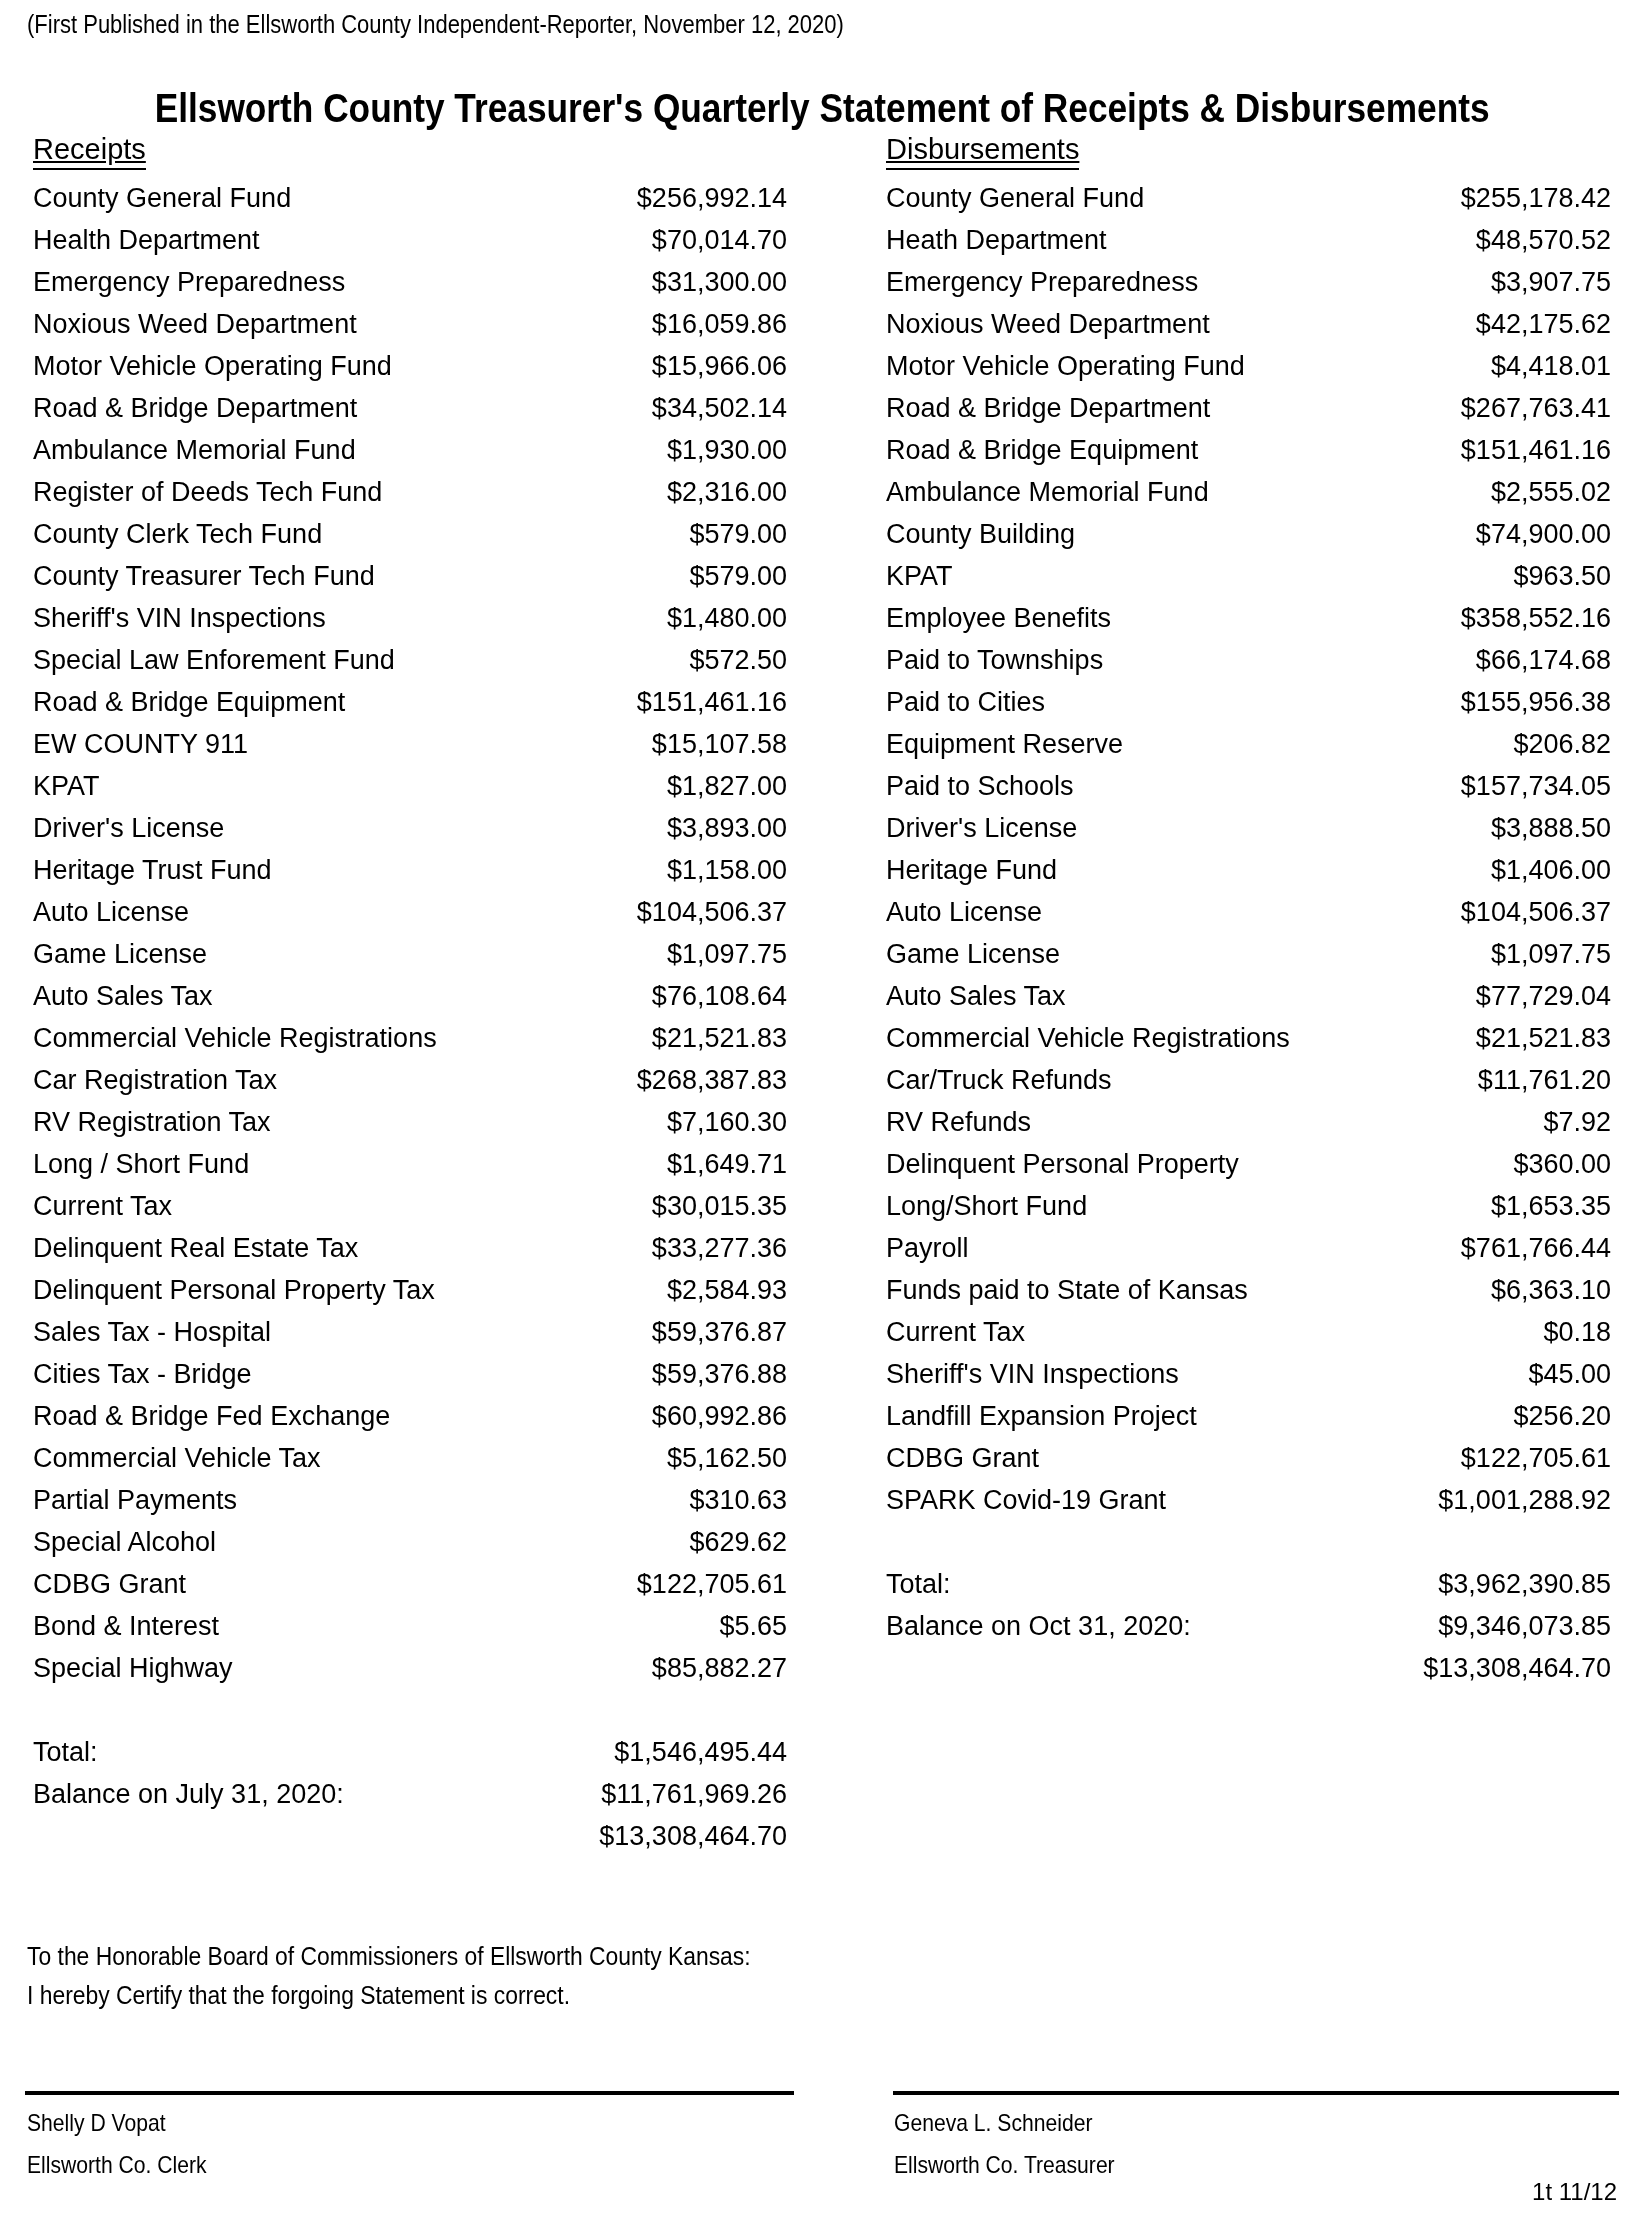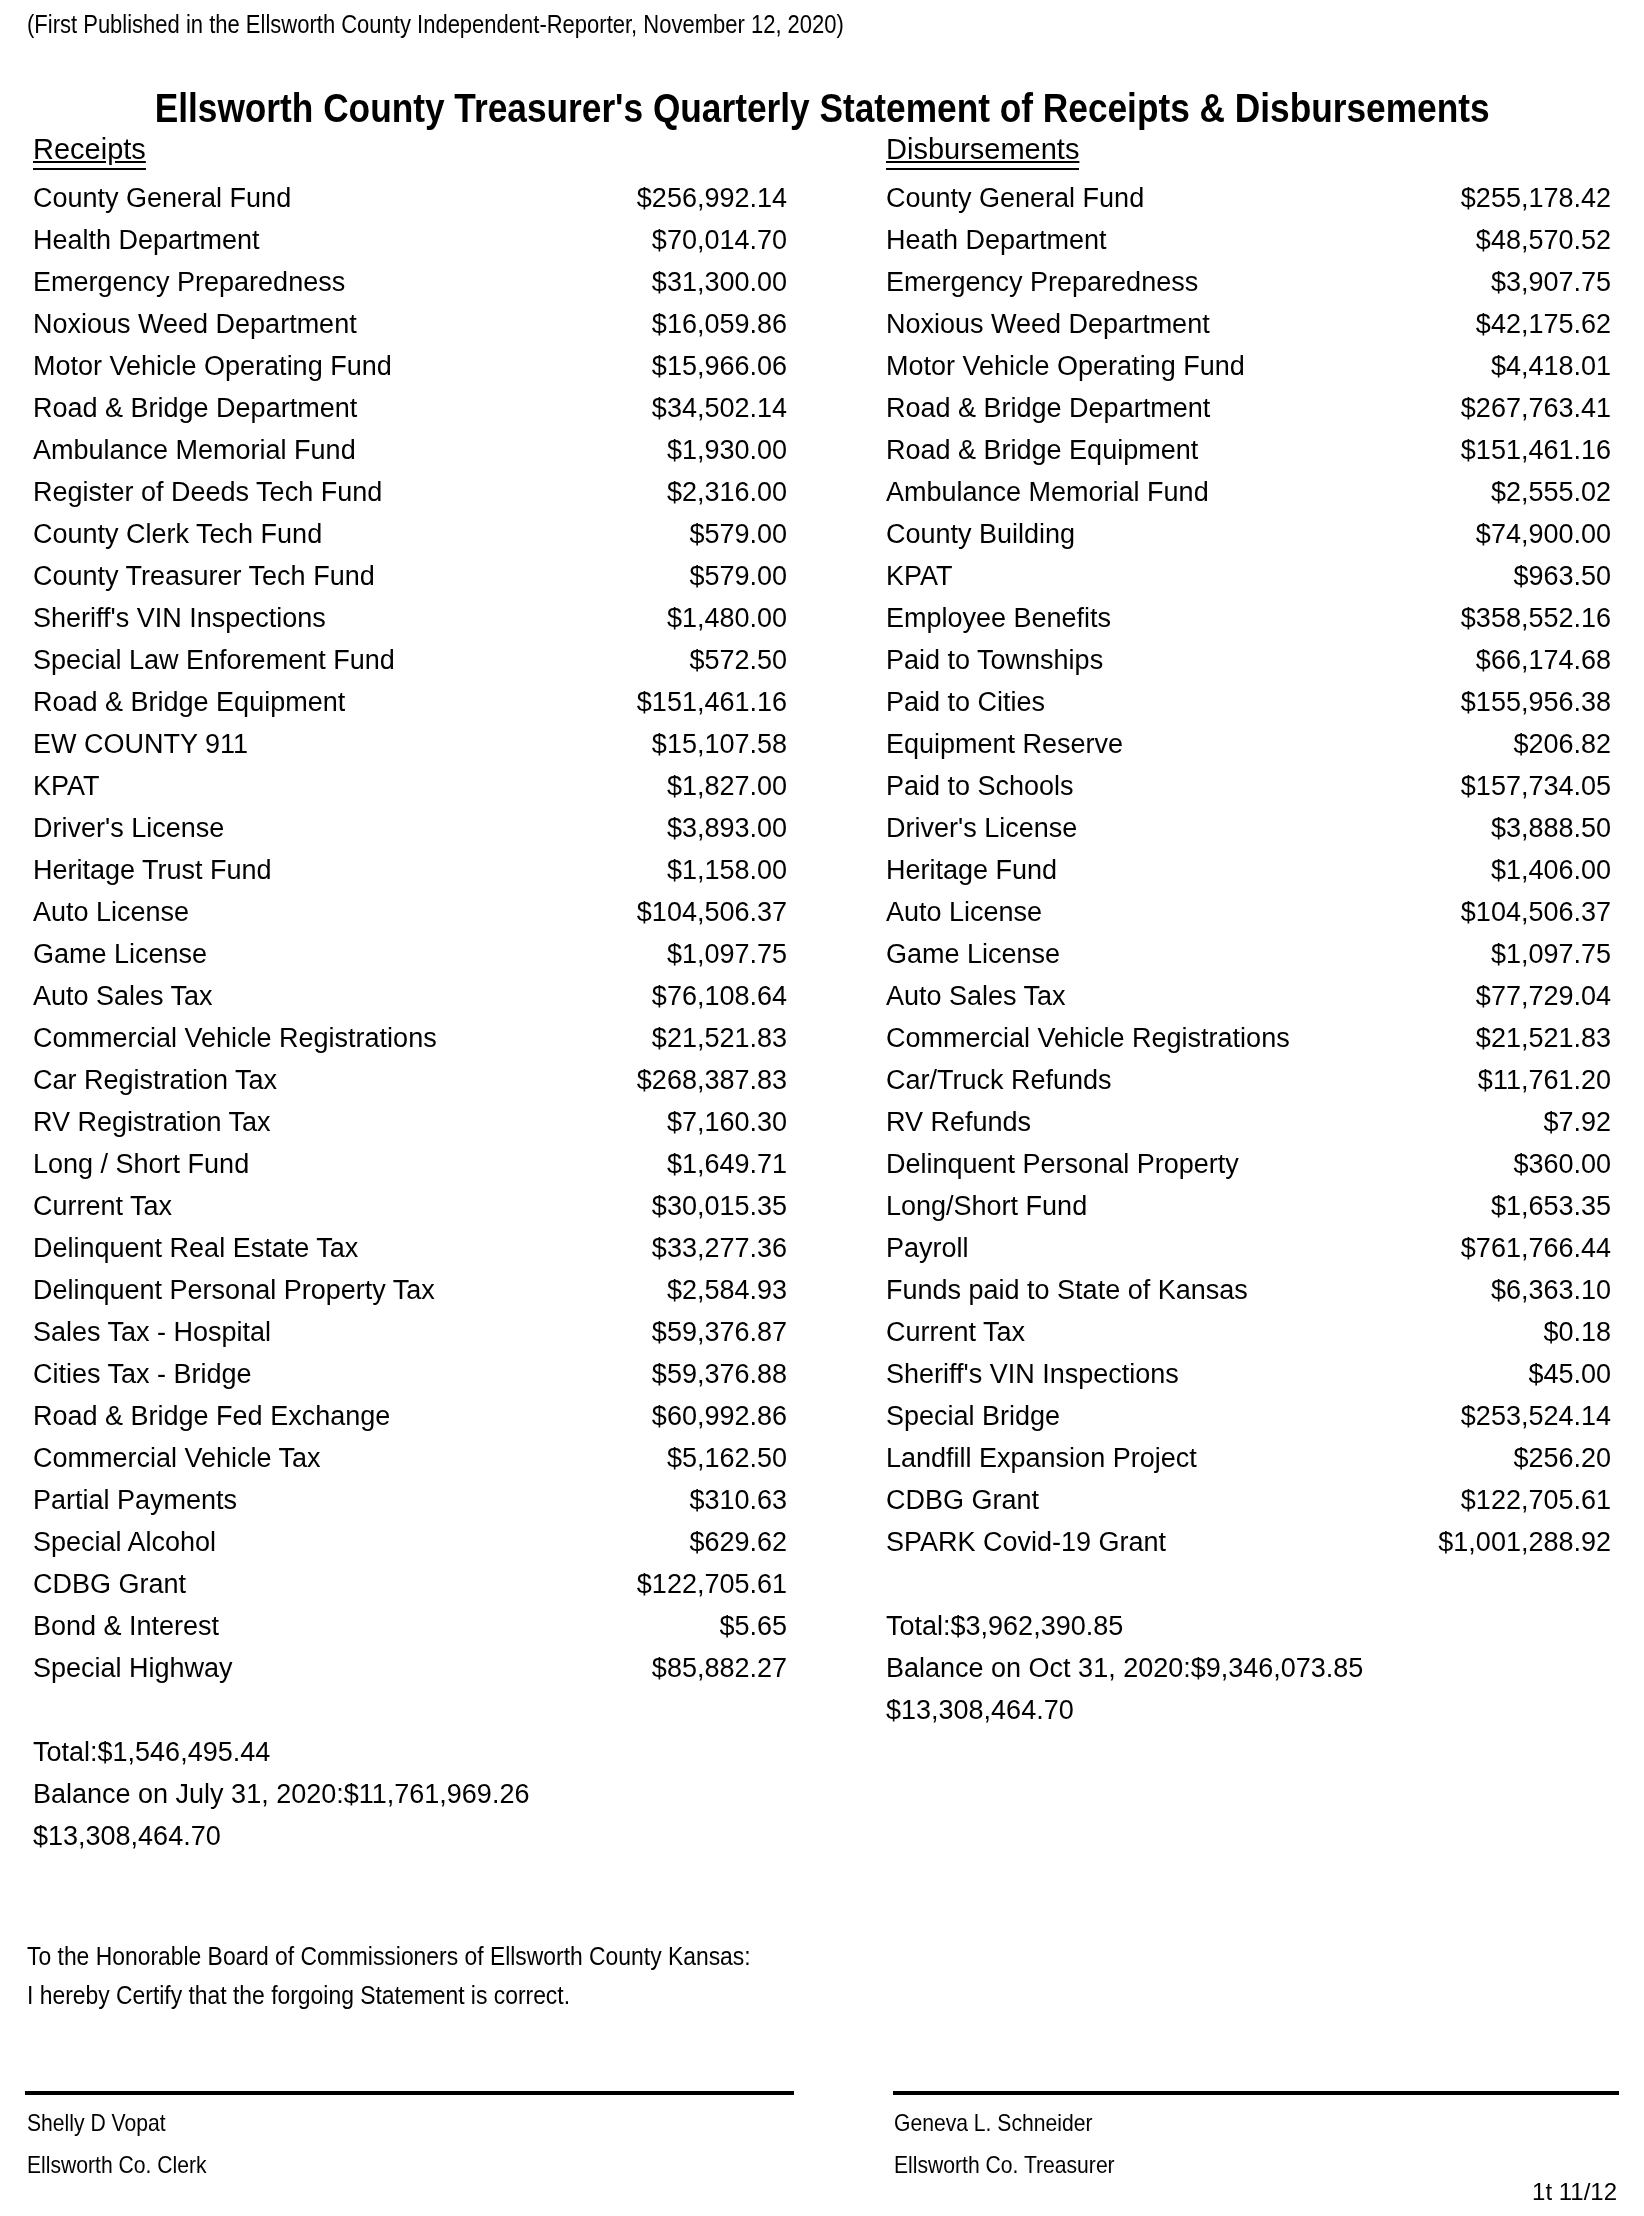--- a/index.html
+++ b/index.html
@@ -75,20 +75,21 @@
     height: 42px;
     white-space: nowrap;
   }
   .ledger-row .row-label { text-align: left; }
   .ledger-row .row-amount { text-align: right; }
 
   .ledger-spacer { height: 42px; }
 
   .totals-row {
     display: flex;
+    justify-content: space-between;
     align-items: baseline;
     font-size: 27px;
     line-height: 42px;
     height: 42px;
     white-space: nowrap;
   }
 
   
   #certification-block {
     position: absolute;
@@ -415,24 +416,20 @@
       </div>
       <div class="ledger-row">
         <span class="row-label">Current Tax</span>
         <span class="row-amount">$0.18</span>
       </div>
       <div class="ledger-row">
         <span class="row-label">Sheriff's VIN Inspections</span>
         <span class="row-amount">$45.00</span>
       </div>
       <div class="ledger-row">
-        <span class="row-label">Special Bridge</span>
-        <span class="row-amount">$253,524.14</span>
-      </div>
-      <div class="ledger-row">
         <span class="row-label">Landfill Expansion Project</span>
         <span class="row-amount">$256.20</span>
       </div>
       <div class="ledger-row">
         <span class="row-label">CDBG Grant</span>
         <span class="row-amount">$122,705.61</span>
       </div>
       <div class="ledger-row">
         <span class="row-label">SPARK Covid-19 Grant</span>
         <span class="row-amount">$1,001,288.92</span>

